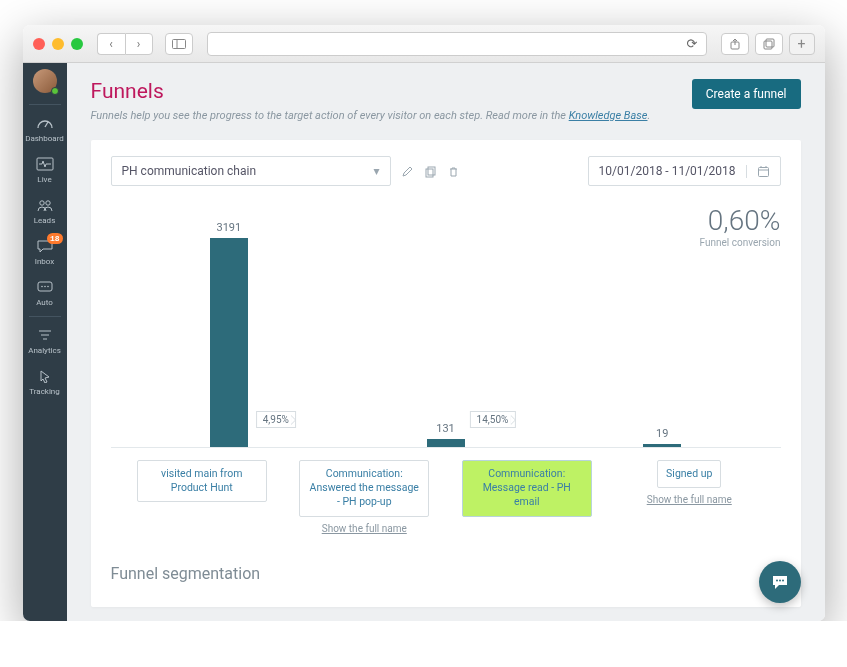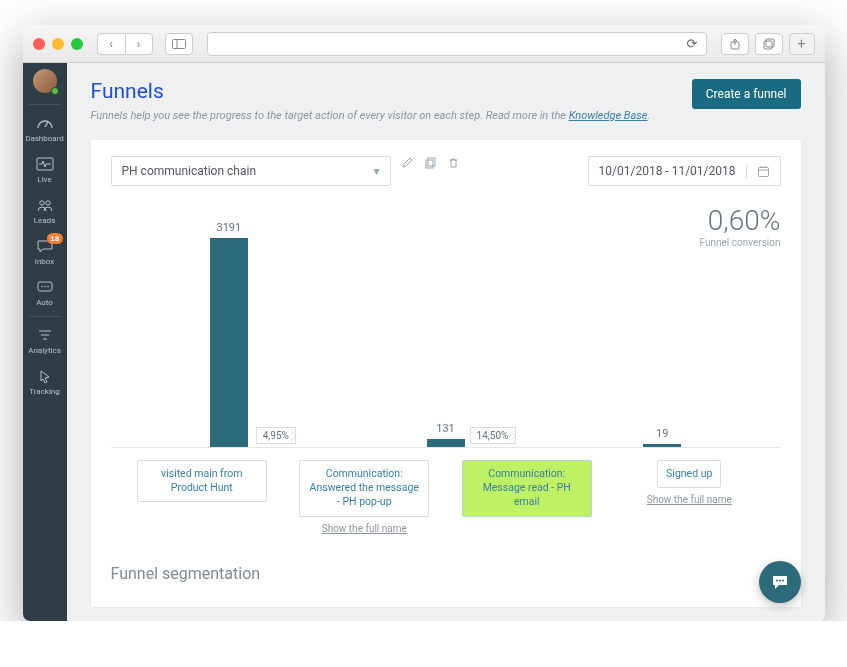--- a/index.html
+++ b/index.html
@@ -31,46 +31,46 @@
 .presence{position:absolute; right:-2px; bottom:-2px; width:8px; height:8px; border-radius:50%; background:#5ac43a; border:1.5px solid #2f3d47;}
 .hr { width:32px; height:1px; background:#445460; margin:3px 0;}
 .side-item{ width:44px; display:flex; flex-direction:column; align-items:center; gap:2px; padding:6px 0; cursor:pointer; position:relative;}
 .side-item .ic{ width:20px; height:18px; display:flex; align-items:center; justify-content:center; color:#b8c2c9;}
 .badge { position:absolute; top:2px; right:4px; background:#ff7a2d; color:#fff; font-size:8px; padding:0 3px; border-radius:6px; line-height:11px; font-weight:600;font-family:Liberation Mono, monospace;}
 .side-bottom{ margin-top:auto; width:100%; display:flex; flex-direction:column; align-items:center; padding-bottom:8px;}
 
 
 .main { flex:1; overflow:auto; }
 .header { padding:16px 24px 10px; display:flex; justify-content:space-between; align-items:flex-start; }
-.header h1{ font-size:21px; font-weight:400; color:#1d4ed8; }
+.header h1{ font-size:21px; font-weight:400; color:#be185d; }
 .header p{ margin-top:6px; font-size:11px; color:#8a97a1; font-style:italic; }
 .header p a{ color:#3a7fa5; text-decoration:underline; font-style:italic;}
 .btn-primary{ background:#186b80; color:#fff; border:none; border-radius:3px; padding:8px 14px; font-size:12px; cursor:pointer;}
 
 .card { background:#fff; margin:8px 24px 18px; border-radius:2px; box-shadow:0 1px 3px rgba(0,0,0,0.04); padding:16px 20px 24px; }
 
-.toolbar{ display:flex; align-items:flex-start; gap:10px; }
+.toolbar{ display:flex; align-items:center; gap:10px; }
 .select{ flex:0 0 280px; height:30px; border:1px solid #d7dde1; border-radius:2px; display:flex; align-items:center; justify-content:space-between; padding:0 10px; font-size:12px; color:#556; cursor:pointer; }
 .tool-icons{ display:flex; gap:10px; color:#9aa6af; font-size:13px; }
 .spacer{flex:1;}
 .date-picker{ height:30px; border:1px solid #d7dde1; border-radius:2px; display:flex; align-items:center; padding:0 10px; font-size:12px; color:#556; gap:10px; cursor:pointer;}
 .date-picker .cal{ border-left:1px solid #d7dde1; padding-left:10px; color:#9aa6af;}
 
 .conv-row{ display:flex; justify-content:flex-end; margin-top:18px; }
 .conv-box{ text-align:right; }
 .conv-val{ font-size:28px; color:#657480; font-weight:300;}
 .conv-lbl{ font-size:10px; color:#9aa6af;}
 
 .chart-area{ position:relative; height:240px; margin-top:-40px; }
 .cols{ display:flex; height:100%; align-items:flex-end; padding:0 10px; }
 .col{ flex:1; display:flex; flex-direction:column; align-items:center; position:relative;}
 .bar-wrap{ position:relative; display:flex; flex-direction:column; align-items:center;}
 .val-lbl{ font-size:11px; color:#657480; margin-bottom:4px;}
 .bar{ width:38px; background:#2d6b7a; }
-.rate-badge{ position:absolute; bottom:4px; right:-28px; transform:translateX(50%); background:#fff; border:1px solid #d7dde1; font-size:10px; color:#657480; padding:2px 6px;}
+.rate-badge{ position:absolute; bottom:20px; right:-28px; transform:translateX(50%); background:#fff; border:1px solid #d7dde1; font-size:10px; color:#657480; padding:2px 6px;}
 .rate-badge::after{content:""; position:absolute; right:-6px; top:50%; transform:translateY(-50%); border:5px solid transparent; border-left-color:#d7dde1;}
 .rate-badge::before{content:""; position:absolute; right:-4.5px; top:50%; transform:translateY(-50%); border:4px solid transparent; border-left-color:#fff; z-index:1;}
 .baseline{ position:absolute; left:0; right:0; bottom:0; height:1px; background:#e3e8eb;}
 
 .step-lbls{ display:flex; padding:0 10px; margin-top:12px;}
 .step-lbls .cell{ flex:1; display:flex; flex-direction:column; align-items:center; gap:6px;}
 .step-box{ border:1px solid #d7dde1; border-radius:2px; font-size:10.5px; color:#3a7fa5; padding:6px 8px; text-align:center; max-width:130px; line-height:1.35;}
 .step-box.sel{ background:#bef264; border-color:#b8d4db;}
 .full-name{ font-size:10px; color:#8a97a1; text-decoration:underline; cursor:pointer;}
 

